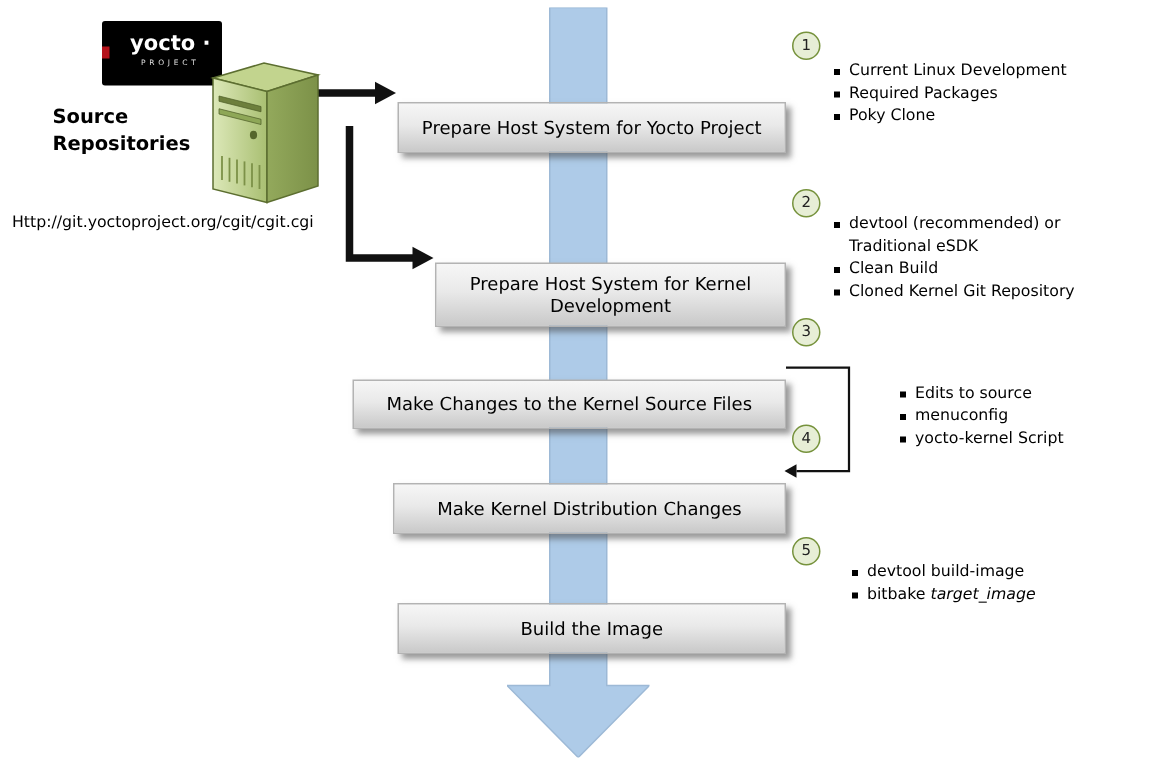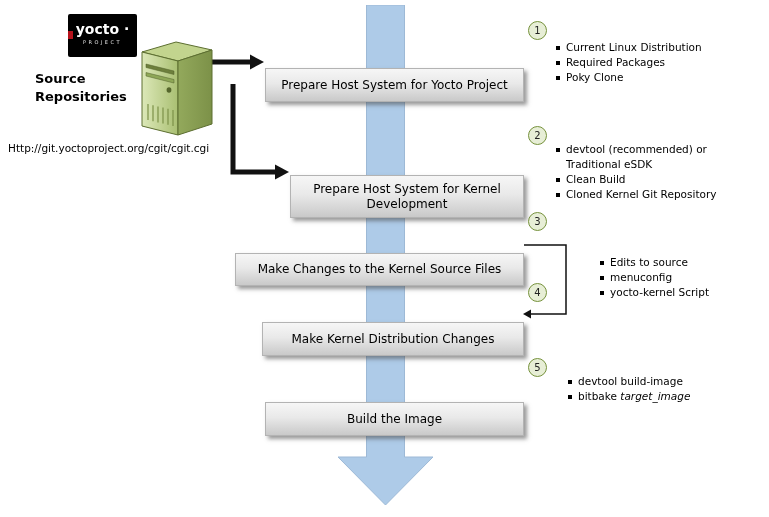--- a/index.html
+++ b/index.html
@@ -41,21 +41,21 @@
   
   .bullets{position:absolute;z-index:4;margin:0;padding:0;list-style:none;font-size:10.5px;line-height:15px;}
   .bullets li{position:relative;padding-left:12px;}
   .bullets li::before{content:"";position:absolute;left:2px;top:6px;width:3.5px;height:3.5px;background:#000;}
   .l1{left:554px;top:40px;width:200px;}
   .l2{left:554px;top:142px;width:180px;}
   .l34{left:598px;top:255px;width:150px;}
   .l5{left:566px;top:374px;width:200px;}
   .it{font-style:italic;}
   
-  .logo{position:absolute;left:68px;top:14px;width:69px;height:43px;background:var(--logo-bg,#000);border-radius:2px;color:#fff;z-index:4;}
+  .logo{position:absolute;left:68px;top:14px;width:69px;height:43px;background:var(--logo-bg,#000);border-radius:2px;color:#fff;z-index:4;padding-left:11px;}
   .logo-brand{font-size:14px;font-weight:bold;text-align:center;margin-top:7px;}
   .logo-sub{font-size:5px;letter-spacing:2.5px;text-align:center;margin-top:2px;color:#e0e0e0;}
   .logo-red{position:absolute;left:0;top:17px;width:5px;height:8px;background:var(--logo-accent,#b5121b);}
   
   .server{position:absolute;left:136px;top:34px;width:80px;height:104px;z-index:4;}
   
   .source-label{position:absolute;left:35px;top:70px;width:100px;font-weight:bold;font-size:13px;line-height:18px;z-index:4;}
   .url{position:absolute;left:8px;top:142px;font-size:10.5px;z-index:4;}
 </style>
 </head>
@@ -118,21 +118,21 @@
     <polygon points="531,309.5 531,318.5 523,314" fill="#111"></polygon>
   </svg>
 
   <div class="num-circle c1">1</div>
   <div class="num-circle c2">2</div>
   <div class="num-circle c3">3</div>
   <div class="num-circle c4">4</div>
   <div class="num-circle c5">5</div>
 
   <ul class="bullets l1">
-    <li>Current Linux Distribution</li>
+    <li>Current Linux Development</li>
     <li>Required Packages</li>
     <li>Poky Clone</li>
   </ul>
 
   <ul class="bullets l2">
     <li>devtool (recommended) or Traditional eSDK</li>
     <li>Clean Build</li>
     <li>Cloned Kernel Git Repository</li>
   </ul>
 

